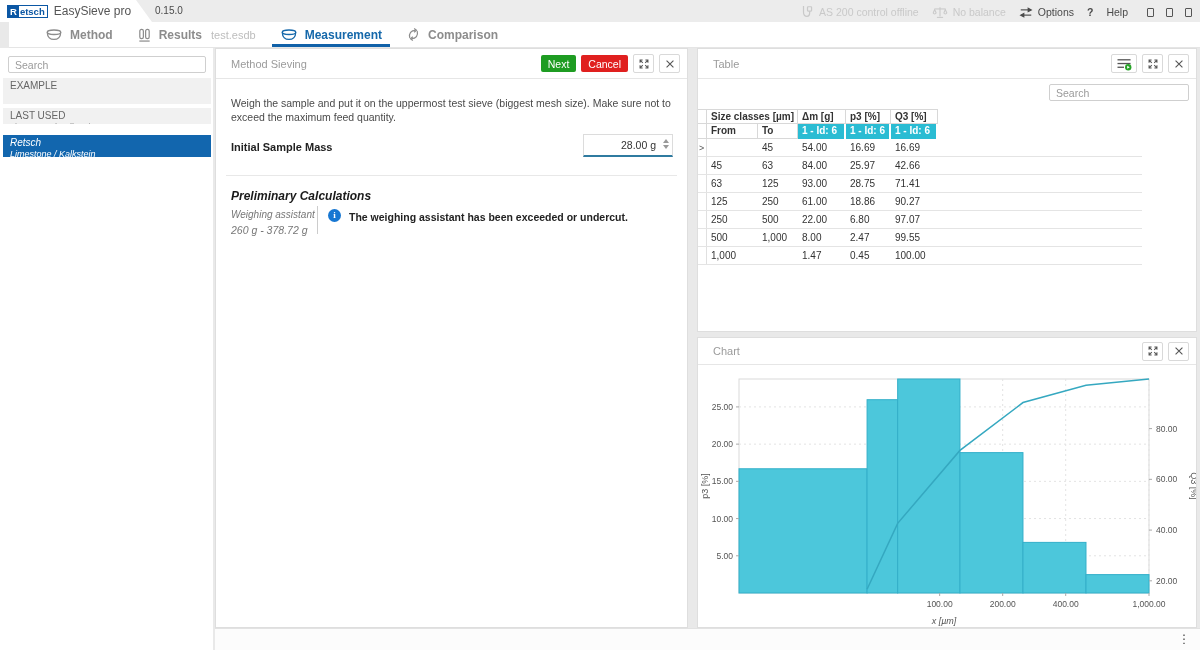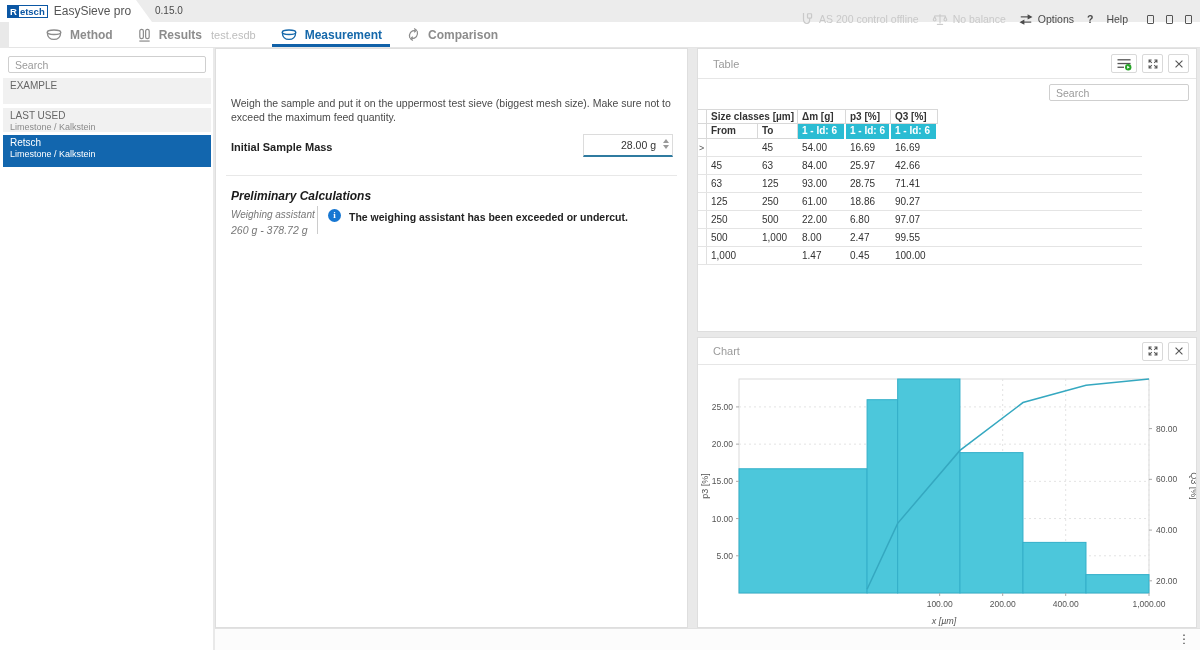--- a/index.html
+++ b/index.html
@@ -8,21 +8,21 @@
 
   
   .topbar { position:absolute; left:0; top:0; width:1200px; height:22px; background:#ECECEC; z-index:5; }
   .logo-tab { position:absolute; left:0; top:0; width:136px; height:22px; background:#fff; display:flex; align-items:center; padding-left:7px; }
   .logo-slant { position:absolute; left:136px; top:0; width:0; height:0; border-bottom:22px solid #fff; border-right:16px solid transparent; }
   .logo-box { display:flex; align-items:stretch; border:1px solid #0B57A4; height:13px; font-size:9.5px; font-weight:bold; line-height:11px; }
   .logo-r { background:#0B57A4; color:#fff; padding:0 2px; }
   .logo-rest { color:#0B57A4; padding:0 2px 0 1px; background:#fff; }
   .product-name { margin-left:6px; font-size:12px; color:#555; }
   .version { position:absolute; left:155px; top:0; height:22px; line-height:22px; font-size:10px; color:#4a4a4a; }
-  .top-right { position:absolute; right:8px; top:8px; height:22px; display:flex; align-items:center; gap:13px; }
+  .top-right { position:absolute; right:8px; top:1px; height:22px; display:flex; align-items:center; gap:13px; }
   .tr-item { display:flex; align-items:center; gap:5px; font-size:10.5px; }
   .g-status { color:#C9C9C9; }
   .g-dark { color:#4A4A4A; }
   .winbtn { width:7px; height:9px; border:1.2px solid #555; border-radius:1px; display:inline-block; }
   .winbtn-wrap { display:flex; align-items:center; gap:12px; margin-left:6px; }
 
   
   .tabbar { position:absolute; left:9px; top:22px; width:1200px; height:26px; background:#fff; border-bottom:1px solid #E5E5E5; display:flex; align-items:stretch; padding-left:24px; z-index:4; }
   .tab { display:flex; align-items:center; gap:7px; font-size:12px; font-weight:bold; color:#8C8C8C; padding:0 12px; position:relative; cursor:default; }
   .tab.active { color:#1568AA; }
@@ -186,31 +186,49 @@
       <span>Comparison</span>
     </div>
   </div>
 
   <div class="sidebar">
     <input class="search-input" type="text" placeholder="Search" style="">
     <div class="side-item" style="top:30px; height:26px;">
       <div class="t">EXAMPLE</div>
       <div class="s"></div>
     </div>
-    <div class="side-item" style="top:60px; height:24px;">
+    <div class="side-item" style="top:60px; height:16px;">
       <div class="t">LAST USED</div>
       <div class="s">Limestone / Kalkstein</div>
     </div>
-    <div class="side-item selected" style="top:87px; height:32px;">
+    <div class="side-item selected" style="top:87px; height:22px;font-style:italic;">
       <div class="t">Retsch</div>
       <div class="s">Limestone / Kalkstein</div>
     </div>
   </div>
 
   <div class="panel" id="method-panel">
+    <div class="panel-head">
+      <span class="panel-title">Method Sieving</span>
+      <button class="btn btn-next">Next</button>
+      <button class="btn btn-cancel">Cancel</button>
+      <button class="ibtn">
+        <svg class="icon" width="12" height="12" viewBox="0 0 14 14" fill="none" stroke="#555" stroke-width="1.2">
+            <path d="M5.6 5.6 L2.4 2.4 M2.4 5.4 L2.4 2.4 L5.4 2.4"></path>
+            <path d="M8.4 5.6 L11.6 2.4 M11.6 5.4 L11.6 2.4 L8.6 2.4"></path>
+            <path d="M5.6 8.4 L2.4 11.6 M2.4 8.6 L2.4 11.6 L5.4 11.6"></path>
+            <path d="M8.4 8.4 L11.6 11.6 M11.6 8.6 L11.6 11.6 L8.6 11.6"></path>
+          </svg>
+      </button>
+      <button class="ibtn">
+        <svg class="icon" width="12" height="12" viewBox="0 0 14 14" stroke="#555" stroke-width="1.3">
+            <path d="M3 3 L11 11 M11 3 L3 11"></path>
+          </svg>
+      </button>
+    </div>
     <div class="instruction">Weigh the sample and put it on the uppermost test sieve (biggest mesh size). Make sure not to exceed the maximum feed quantity.</div>
     <div class="mass-label">Initial Sample Mass</div>
     <div class="mass-input">
       <span>28.00 g</span>
       <span class="spinner">
         <span class="car-up"></span>
         <span class="car-dn"></span>
       </span>
     </div>
     <div class="divider"></div>

